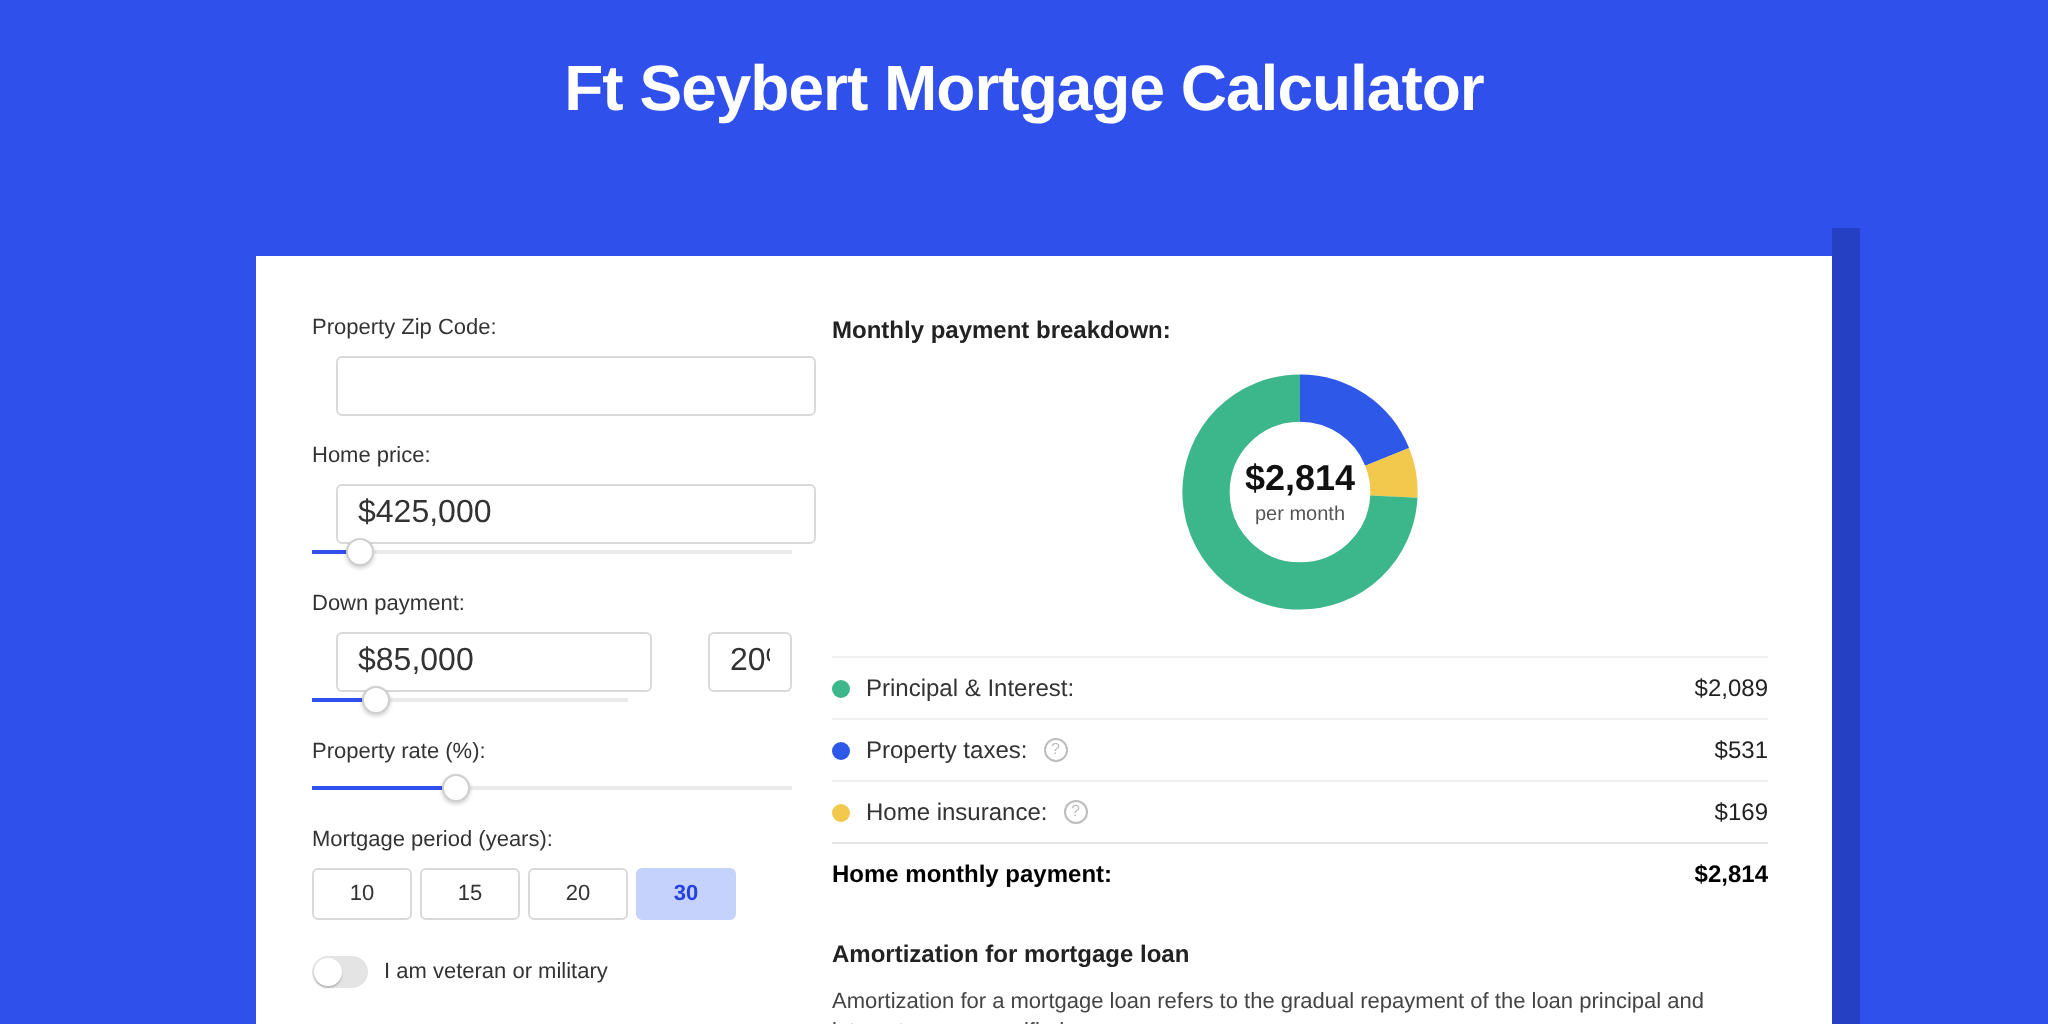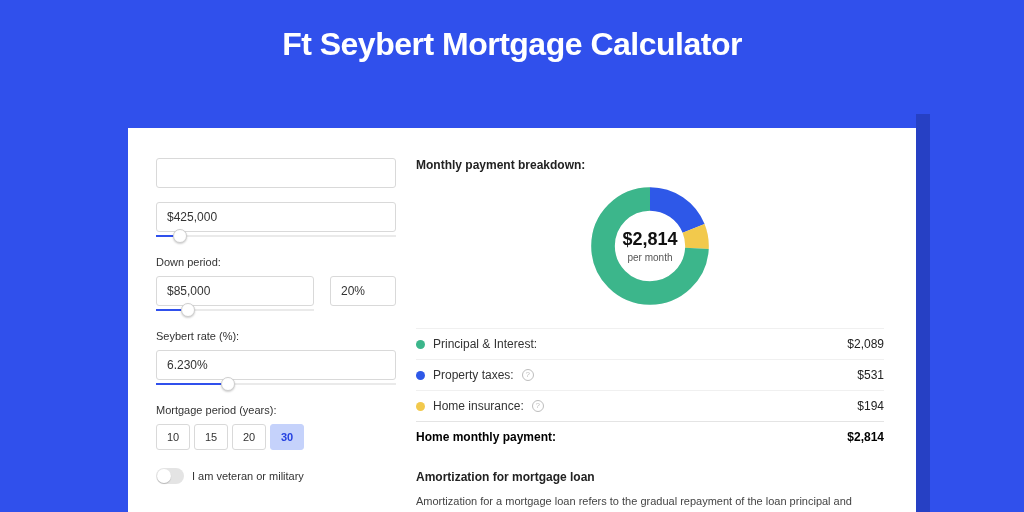--- a/index.html
+++ b/index.html
@@ -40,23 +40,24 @@
 
   .field-label { font-size: 11px; color: #333; margin-bottom: 8px; }
   .field-group { margin-bottom: 14px; }
 
   .text-input {
     width: 100%;
     height: 30px;
     border: 1px solid #d9d9d9;
     border-radius: 3px;
     padding: 0 10px;
-    font-size: 12px;
+    font-size: 16px;
     color: #333;
     background: #fff;
+    margin-left: 12px;
   }
 
   .dp-row { display: flex; gap: 16px; }
   .dp-row .text-input:first-child { flex: 0 0 158px; }
   .dp-row .text-input:last-child  { flex: 1; }
 
   .slider-track {
     position: relative;
     height: 12px;
     margin-top: -2px;
@@ -72,21 +73,21 @@
   .slider-track .thumb {
     position: absolute; top: -1px;
     width: 14px; height: 14px; border-radius: 50%;
     background: #fff; border: 1px solid #cfcfcf;
     box-shadow: 0 1px 2px rgba(0,0,0,.2);
     transform: translateX(-50%);
   }
 
   .period-row { display: flex; gap: 4px; }
   .period-btn {
-    width: 34px; height: 26px;
+    width: 50px; height: 26px;
     border: 1px solid #d9d9d9; border-radius: 3px;
     background: #fff; font-size: 11px; color: #333;
     display: flex; align-items: center; justify-content: center;
     cursor: pointer;
     text-align: right;
   }
   .period-btn.selected {
     background: #c5d2fb;
     border-color: #c5d2fb;
     color: #2541e0;
@@ -145,48 +146,49 @@
 
 <h1 class="page-title">Ft Seybert Mortgage Calculator</h1>
 
 <div class="card-shadow"></div>
 
 <div class="card">
 
   <div class="left-col">
 
     <div class="field-group">
+      <div class="field-label">Property Zip Code:</div>
       <input class="text-input" type="text" value="" style="">
     </div>
 
     <div class="field-group">
+      <div class="field-label">Home price:</div>
       <input class="text-input" type="text" value="$425,000" style="">
       <div class="slider-track">
         <div class="track-bg"></div>
         <div class="track-fill" style="width: 10%;"></div>
         <div class="thumb" style="left: 10%;"></div>
       </div>
     </div>
 
     <div class="field-group">
-      <div class="field-label">Down period:</div>
+      <div class="field-label">Down payment:</div>
       <div class="dp-row">
         <input class="text-input" type="text" value="$85,000" style="">
         <input class="text-input" type="text" value="20%" style="">
       </div>
       <div class="slider-track" style="width:158px">
         <div class="track-bg"></div>
         <div class="track-fill" style="width: 20%;"></div>
         <div class="thumb" style="left: 20%;"></div>
       </div>
     </div>
 
     <div class="field-group">
-      <div class="field-label">Seybert rate (%):</div>
-      <input class="text-input" type="text" value="6.230%" style="">
+      <div class="field-label">Property rate (%):</div>
       <div class="slider-track">
         <div class="track-bg"></div>
         <div class="track-fill" style="width: 30%;"></div>
         <div class="thumb" style="left: 30%;"></div>
       </div>
     </div>
 
     <div class="field-group">
       <div class="field-label">Mortgage period (years):</div>
       <div class="period-row" id="period-row">
@@ -239,21 +241,21 @@
             <span class="info-circle">?</span>
           </div>
           <span class="legend-amount">$531</span>
         </div>
         <div class="legend-row">
           <div class="legend-left">
             <span class="legend-dot" style="background: rgb(242, 201, 76);"></span>
             <span>Home insurance:</span>
             <span class="info-circle">?</span>
           </div>
-          <span class="legend-amount">$194</span>
+          <span class="legend-amount">$169</span>
         </div>
       </div>
 
     <div class="total-row">
       <span>Home monthly payment:</span>
       <span>$2,814</span>
     </div>
 
     <div class="amort-title">Amortization for mortgage loan</div>
     <div class="amort-text">Amortization for a mortgage loan refers to the gradual repayment of the loan principal and interest over a specified</div>

